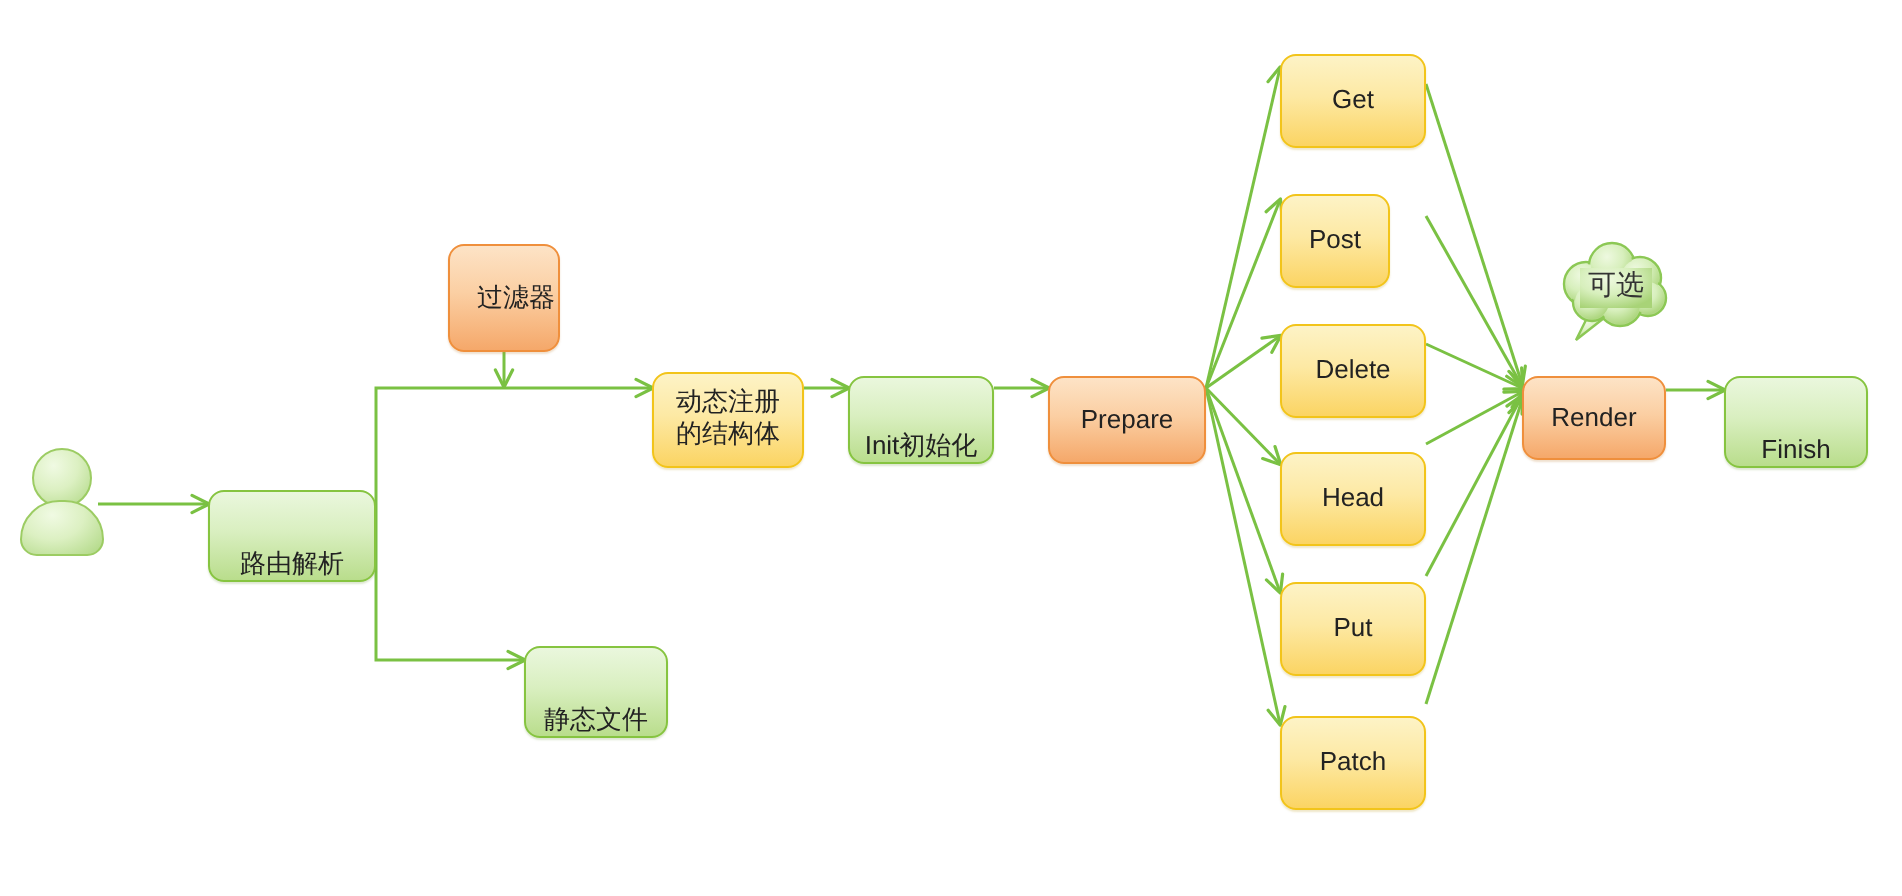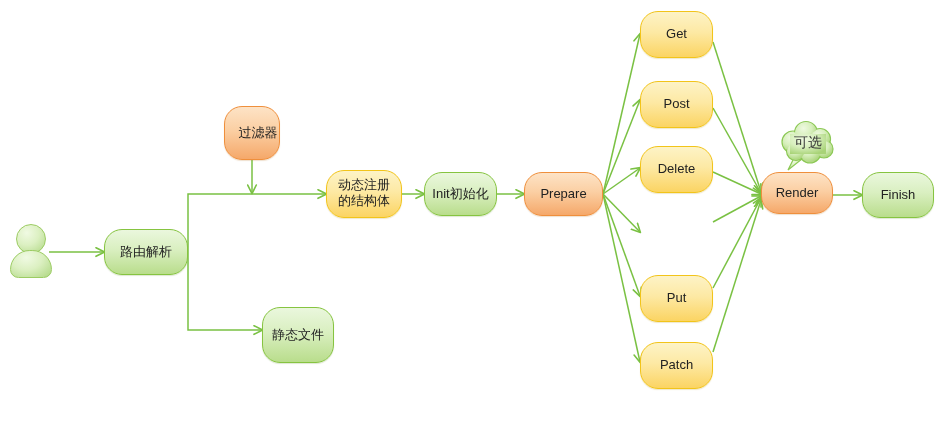--- a/index.html
+++ b/index.html
@@ -7,30 +7,31 @@
     width:951px;height:448px;background:#ffffff;
     font-family:"Liberation Sans","DejaVu Sans",sans-serif;
     overflow:hidden;position:relative;
   }
   #canvas{position:absolute;left:0;top:0;width:951px;height:448px;}
   .edges{position:absolute;left:0;top:0;width:951px;height:448px;pointer-events:none;}
 
   .node{
     position:absolute;box-sizing:border-box;
     display:flex;align-items:center;justify-content:center;
-    text-align:center;border-radius:18px;
+    text-align:center;border-radius:8px;
     font-size:13px;color:#222222;line-height:1.25;
-    border-width:1.4px;border-style:solid;
+    border-width:1.4px;border-style:solid;margin-top:16px;
   }
   .node .lbl{display:block;white-space:pre-line;}
 
   .n-green{
     background:linear-gradient(180deg,#eaf7dd 0%,#d9efc0 45%,#b9dd8c 100%);
     border-color:#86c440;
     box-shadow:0 1px 1px rgba(120,160,70,.25);
+    align-items:flex-end;
   }
   .n-orange{
     background:linear-gradient(180deg,#fde3c6 0%,#fbcfa3 45%,#f5a86a 100%);
     border-color:#ef8f3c;
     box-shadow:0 1px 1px rgba(190,130,60,.25);
   }
   .n-yellow{
     background:linear-gradient(180deg,#fdf3c6 0%,#fde9a4 45%,#fbd463 100%);
     border-color:#f2c41a;
     box-shadow:0 1px 1px rgba(190,160,40,.25);
@@ -107,45 +108,48 @@
   </div>
 
   <div class="node n-green" style="left:104px;top:229px;width:84px;height:46px;">
     <span class="lbl">路由解析</span>
   </div>
 
   <div class="node n-orange" style="left:224px;top:106px;width:56px;height:54px;padding-left:12px;">
     <span class="lbl">过滤器</span>
   </div>
 
-  <div class="node n-green" style="left:262px;top:307px;width:72px;height:56px;">
+  <div class="node n-green" style="left:262px;top:307px;width:72px;height:46px;">
     <span class="lbl">静态文件</span>
   </div>
 
   <div class="node n-yellow" style="left:326px;top:170px;width:76px;height:48px;font-family:Liberation Mono, monospace;">
     <span class="lbl">动态注册
 的结构体</span>
   </div>
 
   <div class="node n-green" style="left:424px;top:172px;width:73px;height:44px;">
     <span class="lbl">Init初始化</span>
   </div>
 
   <div class="node n-orange" style="left:524px;top:172px;width:79px;height:44px;">
     <span class="lbl">Prepare</span>
   </div>
 
   <div class="node n-yellow" style="left:640px;top:11px;width:73px;height:47px;">
     <span class="lbl">Get</span>
   </div>
-  <div class="node n-yellow" style="left:640px;top:81px;width:73px;height:47px;text-align:center;">
+  <div class="node n-yellow" style="left:640px;top:81px;width:55px;height:47px;text-align:center;">
     <span class="lbl">Post</span>
   </div>
   <div class="node n-yellow" style="left:640px;top:146px;width:73px;height:47px;">
     <span class="lbl">Delete</span>
+  </div>
+  <div class="node n-yellow" style="left:640px;top:210px;width:73px;height:47px;">
+    <span class="lbl">Head</span>
   </div>
   <div class="node n-yellow" style="left:640px;top:275px;width:73px;height:47px;">
     <span class="lbl">Put</span>
   </div>
   <div class="node n-yellow" style="left:640px;top:342px;width:73px;height:47px;">
     <span class="lbl">Patch</span>
   </div>
 
   <div class="cloud" style="left:772px;top:120px;width:72px;height:52px;">
     <svg width="72" height="52" viewBox="0 0 72 52">

